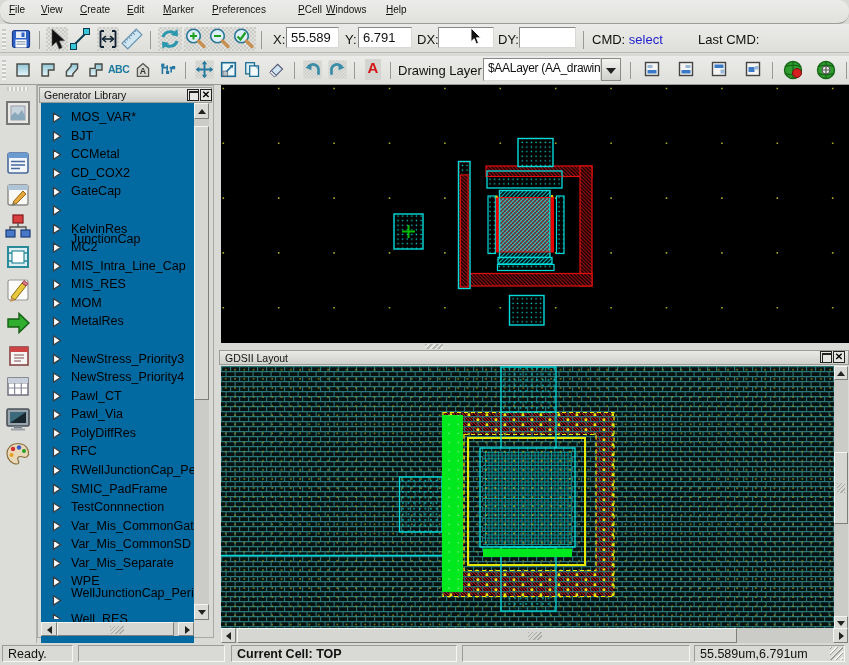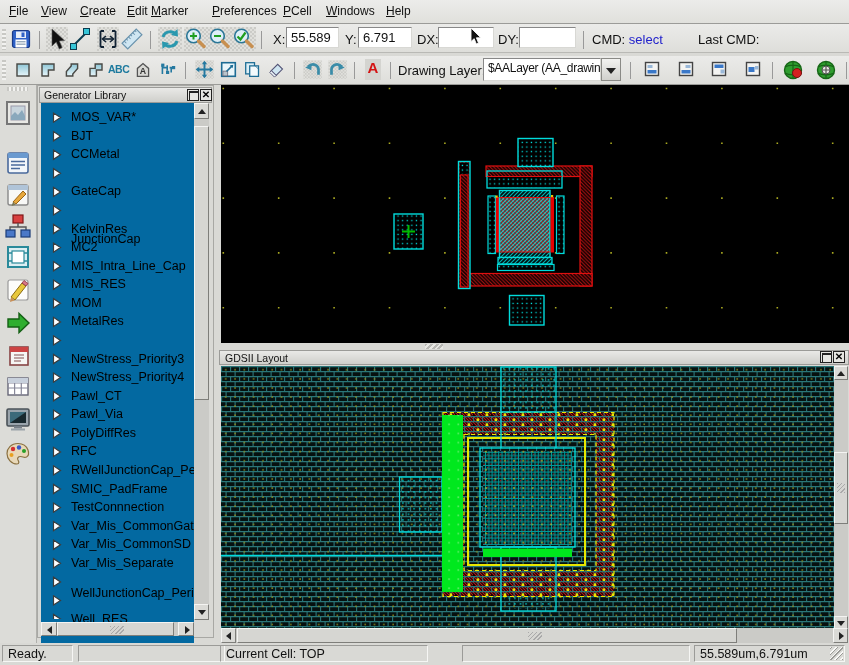--- a/index.html
+++ b/index.html
@@ -1,19 +1,19 @@
 <!DOCTYPE html>
 <html><head>
 <meta charset="utf-8">
 <style>
   html,body{margin:0;padding:0;}
   body{width:849px;height:665px;overflow:hidden;font-family:"Liberation Sans",sans-serif;background:#d9d9d5;position:relative;}
   .abs{position:absolute;}
   
-  #menubar{left:0;top:0;width:849px;height:23px;background:linear-gradient(#ececea,#e0e0dc);border-bottom:1px solid #9b9b98;font-size:12px;color:#111;}
+  #menubar{left:0;top:0;width:849px;height:23px;background:linear-gradient(#ececea,#e0e0dc);border-bottom:1px solid #9b9b98;font-size:10px;color:#111;border-radius:11px;}
   #menubar span{position:absolute;top:4px;}
   #menubar u{text-decoration:underline;}
   
   #tb1{left:0;top:24px;width:849px;height:28px;background:linear-gradient(#ebebe9,#dededa);border-bottom:1px solid #b9b9b5;}
   #tb2{left:0;top:56px;width:849px;height:28px;background:linear-gradient(#ebebe9,#dededa);border-bottom:1px solid #9b9b98;}
   .grip{width:4px;background:repeating-linear-gradient(#c8c8c4 0 2px,#f2f2f0 2px 4px);}
   .vsep{width:1px;background:#999;}
   .tlabel{position:absolute;font-size:13px;color:#111;}
   .tinput{position:absolute;background:#fff;border:1px solid #888;border-bottom-color:#d8d8d4;border-right-color:#d8d8d4;font-size:13px;color:#111;padding:2px 0 0 4px;box-sizing:border-box;}
   
@@ -34,23 +34,23 @@
   .stbox{position:absolute;top:2px;height:17px;border:1px solid;border-color:#9b9b98 #f6f6f4 #f6f6f4 #9b9b98;font-size:12.5px;color:#111;padding:1px 0 0 5px;box-sizing:border-box;}
 </style>
 </head>
 <body>
 
 <div id="menubar" class="abs">
   <span style="left:9px"><u>F</u>ile</span>
   <span style="left:41px"><u>V</u>iew</span>
   <span style="left:80px"><u>C</u>reate</span>
   <span style="left:127px"><u>E</u>dit</span>
-  <span style="left:151px"><u>M</u>arker</span>
+  <span style="left:163px"><u>M</u>arker</span>
   <span style="left:212px"><u>P</u>references</span>
-  <span style="left:283px"><u>P</u>Cell</span>
+  <span style="left:298px"><u>P</u>Cell</span>
   <span style="left:326px"><u>W</u>indows</span>
   <span style="left:386px"><u>H</u>elp</span>
 </div>
 
 <div id="tb1" class="abs">
   <div class="abs grip" style="left:2px;top:5px;height:21px;"></div>
   <div class="abs vsep" style="left:39px;top:7px;height:18px;"></div>
   <div class="abs vsep" style="left:150px;top:7px;height:18px;"></div>
   <div class="abs vsep" style="left:261px;top:7px;height:18px;"></div>
   <div class="abs vsep" style="left:583px;top:7px;height:18px;"></div>
@@ -324,20 +324,23 @@
     </svg>
 <div class="trow" style="top:5.1px;">
       <span class="tlab">MOS_VAR*</span>
     </div>
 <div class="trow" style="top:23.7px;">
       <span class="tlab">BJT</span>
     </div>
 <div class="trow" style="top:42.2px;">
       <span class="tlab">CCMetal</span>
     </div>
+<div class="trow" style="top:60.8px;">
+      <span class="tlab">CD_COX2</span>
+    </div>
 <div class="trow" style="top:79.4px;">
       <span class="tlab">GateCap</span>
     </div>
 <div class="trow" style="top:97.9px;margin-top:29px;">
       <span class="tlab">JunctionCap</span>
     </div>
 <div class="trow" style="top:116.5px;">
       <span class="tlab">KelvinRes</span>
     </div>
 <div class="trow" style="top:135.1px;">
@@ -383,20 +386,23 @@
       <span class="tlab">TestConnnection</span>
     </div>
 <div class="trow" style="top:413.6px;">
       <span class="tlab">Var_Mis_CommonGate</span>
     </div>
 <div class="trow" style="top:432.2px;">
       <span class="tlab">Var_Mis_CommonSD</span>
     </div>
 <div class="trow" style="top:450.8px;">
       <span class="tlab">Var_Mis_Separate</span>
+    </div>
+<div class="trow" style="top:469.4px;">
+      <span class="tlab">WPE</span>
     </div>
 <div class="trow" style="top:481px;">
       <span class="tlab">WellJunctionCap_Peri</span>
     </div>
 <div class="trow" style="top:506.5px;">
       <span class="tlab">Well_RES</span>
     </div>
 
 </div>
 
@@ -556,20 +562,20 @@
 <div class="sthumb" style="left:237px;top:628px;width:500px;height:15px;">
     <div class="abs" style="left:290px;top:3px;width:14px;height:8px;background:repeating-linear-gradient(135deg,#aaa 0 1px,#d6d6d2 1px 3px);"></div>
   </div>
 <div class="sbtn" style="left:833px;top:628px;width:15px;height:15px;">
     <div class="arr" style="left:5px;top:3px;border-top:4px solid transparent;border-bottom:4px solid transparent;border-left:5px solid #222;"></div>
   </div>
 
 <div class="abs" style="left:0;top:643px;width:849px;height:22px;background:#d9d9d5;">
   <div class="stbox" style="left:2px;width:71px;">Ready.</div>
   <div class="stbox" style="left:78px;width:147px;"></div>
-  <div class="stbox" style="left:220px;width:208px;">Current Cell: TOP</div>
+  <div class="stbox" style="left:231px;width:226px;font-weight:bold;">Current Cell: TOP</div>
   <div class="stbox" style="left:462px;width:228px;"></div>
   <div class="stbox" style="left:694px;width:151px;">55.589um,6.791um<div class="abs" style="right:1px;bottom:1px;width:13px;height:13px;background:repeating-linear-gradient(135deg,#f8f8f6 0 1px,#9a9a96 1px 2px,#d9d9d5 2px 4px);"></div></div>
 </div>
 
 <svg class="abs" style="left:469px;top:27px;" width="14" height="19" viewBox="0 0 14 19">
   <polygon points="2,1 2,14.5 5.2,11.7 7.3,17 9.5,16 7.4,10.8 11.8,10.8" fill="#111" stroke="#f8f8f8" stroke-width="0.9"></polygon>
 </svg>
 
 </body></html>

